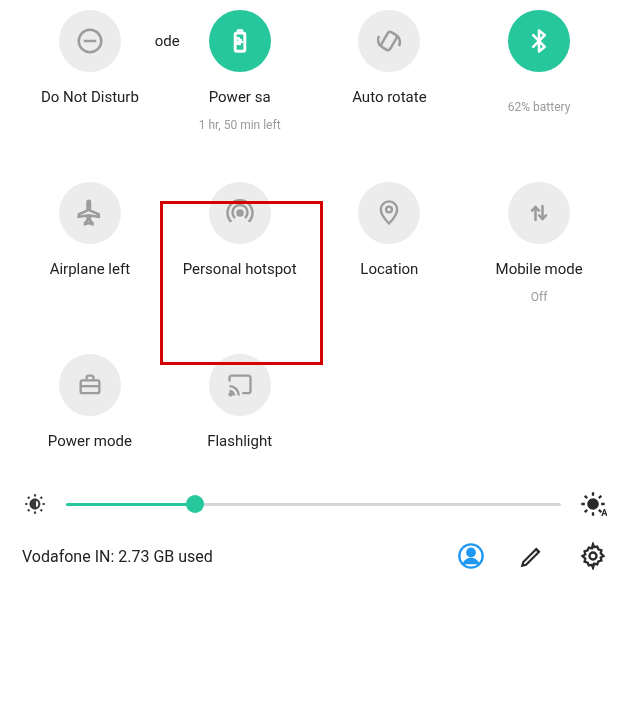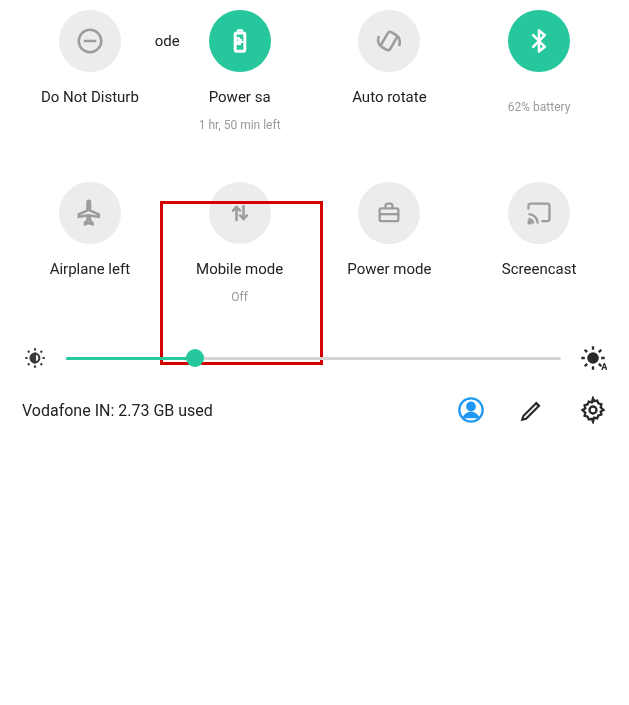--- a/index.html
+++ b/index.html
@@ -157,21 +157,40 @@
 
   <div class="tile">
     <div class="circle inactive">
       <svg width="30" height="30" viewBox="0 0 24 24" fill="none" stroke="#9c9c9c" stroke-width="2">
           <path d="M12 3v7l7 3v2l-7-1v4l2 2v1l-3-1-3 1v-1l2-2v-4l-7 1v-2l7-3V3c0-1 2-1 2 0z"></path>
         </svg>
     </div>
     <div class="label">Airplane left</div>
   </div>
 
-
+  <div class="tile">
+    <div class="circle inactive">
+      <svg width="30" height="30" viewBox="0 0 24 24" fill="none" stroke="#9c9c9c" stroke-width="2">
+          <circle cx="12" cy="12" r="2" fill="#9c9c9c"></circle>
+          <path d="M8 16a6 6 0 1 1 8 0"></path>
+          <path d="M5 19a10 10 0 1 1 14 0"></path>
+        </svg>
+    </div>
+    <div class="label">Personal hotspot</div>
+  </div>
+
+  <div class="tile">
+    <div class="circle inactive">
+      <svg width="28" height="28" viewBox="0 0 24 24" fill="none" stroke="#9c9c9c" stroke-width="2">
+          <path d="M12 21s-7-7-7-12a7 7 0 1 1 14 0c0 5-7 12-7 12z"></path>
+          <circle cx="12" cy="9" r="2.5"></circle>
+        </svg>
+    </div>
+    <div class="label">Location</div>
+  </div>
 
   <div class="tile">
     <div class="circle inactive">
       <svg width="28" height="28" viewBox="0 0 24 24" fill="none" stroke="#9c9c9c" stroke-width="2.2" stroke-linecap="round">
           <path d="M9 18V7"></path>
           <path d="M6 10l3-3 3 3" fill="none"></path>
           <path d="M15 6v11"></path>
           <path d="M18 14l-3 3-3-3" fill="none"></path>
         </svg>
     </div>
@@ -192,21 +211,21 @@
 
   <div class="tile">
     <div class="circle inactive">
       <svg width="28" height="28" viewBox="0 0 24 24" fill="none" stroke="#9c9c9c" stroke-width="2">
           <path d="M3 17a4 4 0 0 1 4 4"></path>
           <path d="M3 13a8 8 0 0 1 8 8"></path>
           <circle cx="4" cy="20" r="1" fill="#9c9c9c"></circle>
           <path d="M3 9V6a2 2 0 0 1 2-2h14a2 2 0 0 1 2 2v11a2 2 0 0 1-2 2h-5"></path>
         </svg>
     </div>
-    <div class="label">Screencast</div>
+    <div class="label">Flashlight</div>
   </div>
 </div>
 
 <div class="highlight-box"></div>
 
 <div class="brightness-row">
   <span>
     <svg width="26" height="26" viewBox="0 0 24 24" fill="none" stroke="#3a3a3a" stroke-width="2">
         <circle cx="12" cy="12" r="4"></circle>
         <path d="M12 3v2M12 19v2M3 12h2M19 12h2M5.5 5.5l1.4 1.4M17.1 17.1l1.4 1.4M5.5 18.5l1.4-1.4M17.1 6.9l1.4-1.4"></path>

